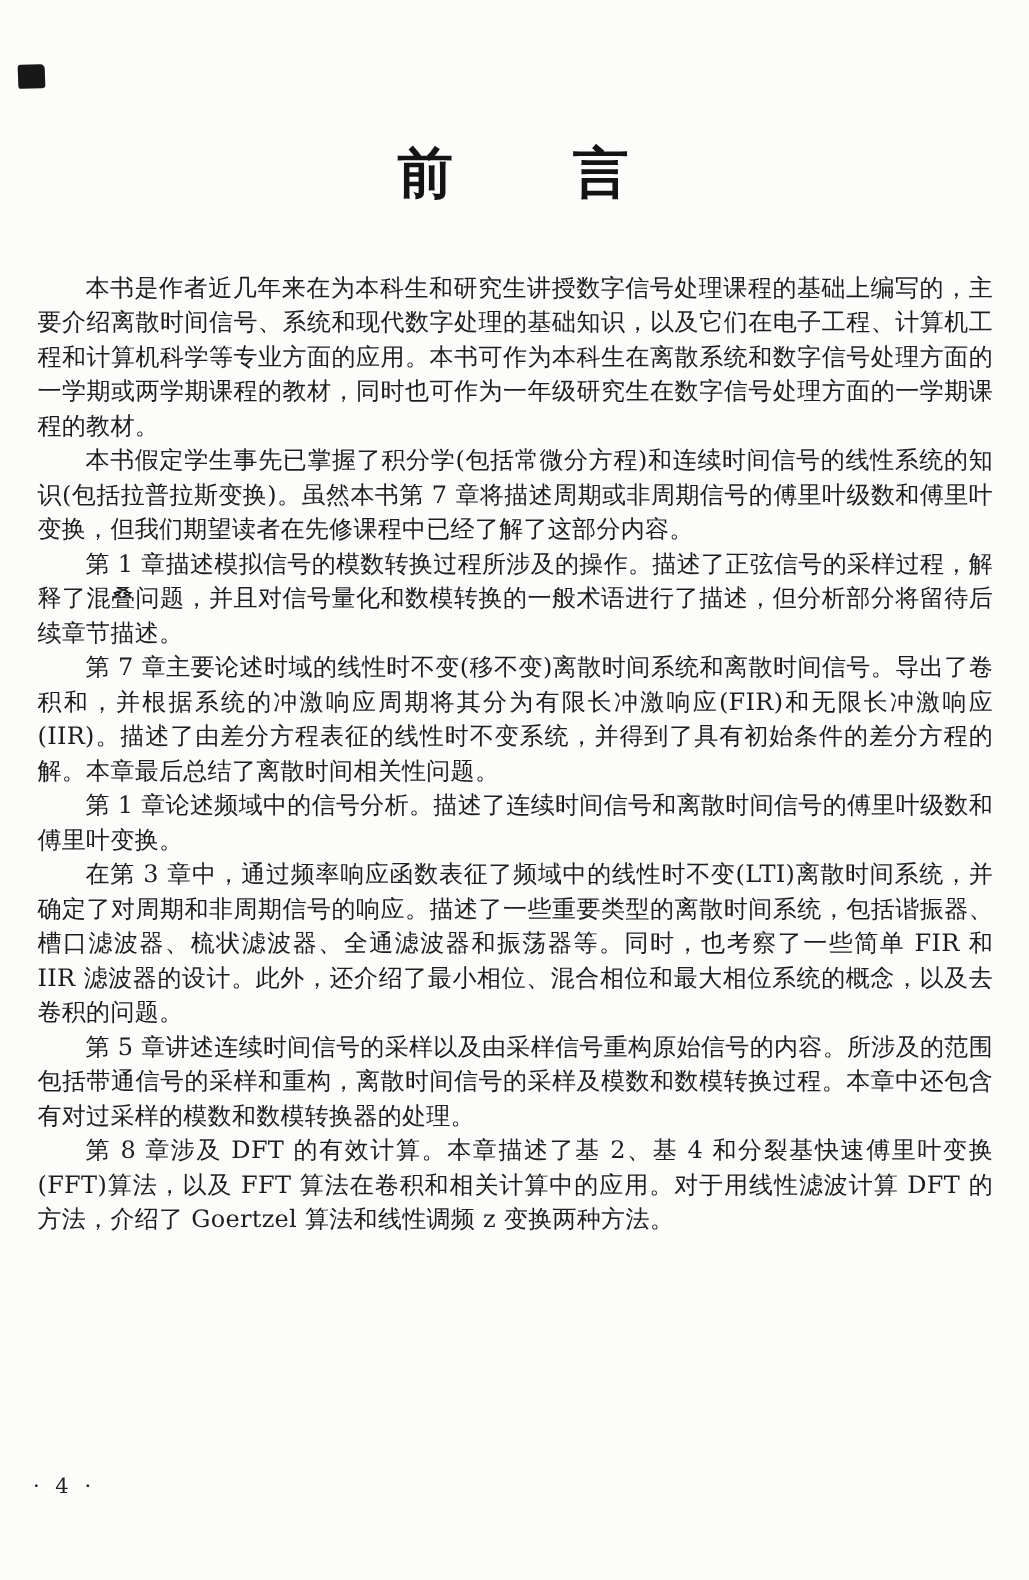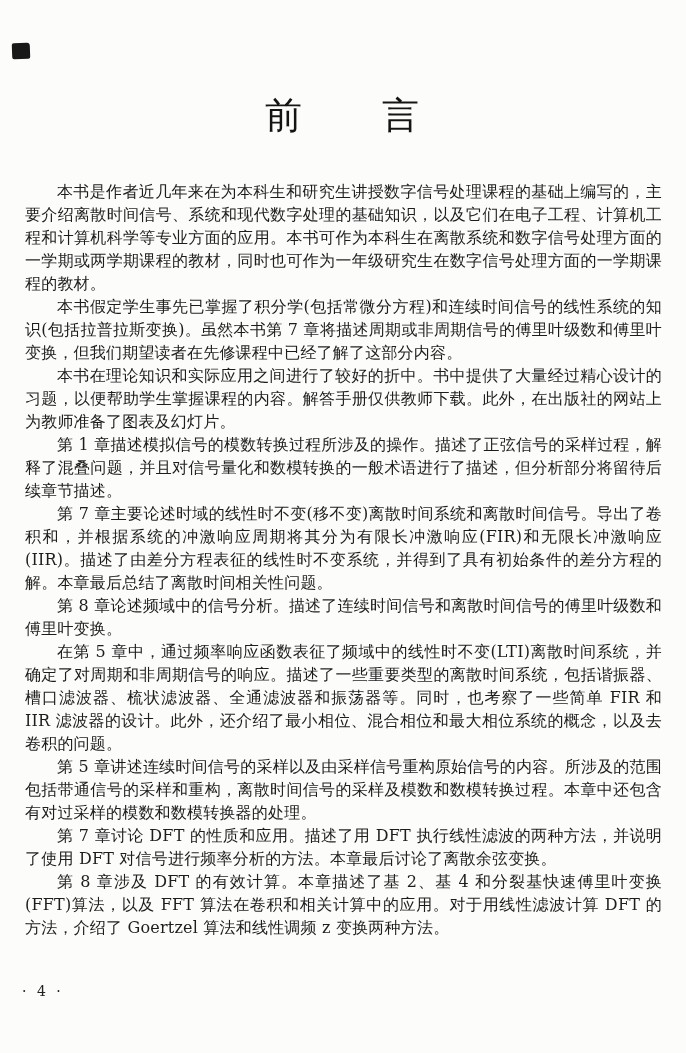--- a/index.html
+++ b/index.html
@@ -26,21 +26,21 @@
     background: #181818;
     border-radius: 2px 3px 2px 2px;
     transform: rotate(-2deg);
   }
   .page-title {
     margin: 0;
     padding-top: 93px;
     height: 46px;
     text-align: center;
     font-family: "DejaVu Sans", "Liberation Sans", sans-serif;
-    font-weight: 400;
+    font-weight: 700;
     font-size: 37px;
     line-height: 46px;
     letter-spacing: 2px;
     color: #141414;
   }
   .body-text {
     position: absolute;
     top: 180px;
     left: 25px;
     right: 24px;
@@ -67,25 +67,23 @@
 
 <div class="page">
 
   <div class="scan-mark"></div>
 
   <h1 class="page-title">前　　言</h1>
 
   <div class="body-text">
     <p>本书是作者近几年来在为本科生和研究生讲授数字信号处理课程的基础上编写的，主要介绍离散时间信号、系统和现代数字处理的基础知识，以及它们在电子工程、计算机工程和计算机科学等专业方面的应用。本书可作为本科生在离散系统和数字信号处理方面的一学期或两学期课程的教材，同时也可作为一年级研究生在数字信号处理方面的一学期课程的教材。</p>
     <p>本书假定学生事先已掌握了积分学(包括常微分方程)和连续时间信号的线性系统的知识(包括拉普拉斯变换)。虽然本书第 7 章将描述周期或非周期信号的傅里叶级数和傅里叶变换，但我们期望读者在先修课程中已经了解了这部分内容。</p>
-    <p>本书在理论知识和实际应用之间进行了较好的折中。书中提供了大量经过精心设计的习题，以便帮助学生掌握课程的内容。解答手册仅供教师下载。此外，在出版社的网站上为教师准备了图表及幻灯片。</p>
     <p>第 1 章描述模拟信号的模数转换过程所涉及的操作。描述了正弦信号的采样过程，解释了混叠问题，并且对信号量化和数模转换的一般术语进行了描述，但分析部分将留待后续章节描述。</p>
     <p>第 7 章主要论述时域的线性时不变(移不变)离散时间系统和离散时间信号。导出了卷积和，并根据系统的冲激响应周期将其分为有限长冲激响应(FIR)和无限长冲激响应(IIR)。描述了由差分方程表征的线性时不变系统，并得到了具有初始条件的差分方程的解。本章最后总结了离散时间相关性问题。</p>
-    <p>第 8 章论述频域中的信号分析。描述了连续时间信号和离散时间信号的傅里叶级数和傅里叶变换。</p>
-    <p>在第 5 章中，通过频率响应函数表征了频域中的线性时不变(LTI)离散时间系统，并确定了对周期和非周期信号的响应。描述了一些重要类型的离散时间系统，包括谐振器、槽口滤波器、梳状滤波器、全通滤波器和振荡器等。同时，也考察了一些简单 FIR 和 IIR 滤波器的设计。此外，还介绍了最小相位、混合相位和最大相位系统的概念，以及去卷积的问题。</p>
+    <p>第 1 章论述频域中的信号分析。描述了连续时间信号和离散时间信号的傅里叶级数和傅里叶变换。</p>
+    <p>在第 3 章中，通过频率响应函数表征了频域中的线性时不变(LTI)离散时间系统，并确定了对周期和非周期信号的响应。描述了一些重要类型的离散时间系统，包括谐振器、槽口滤波器、梳状滤波器、全通滤波器和振荡器等。同时，也考察了一些简单 FIR 和 IIR 滤波器的设计。此外，还介绍了最小相位、混合相位和最大相位系统的概念，以及去卷积的问题。</p>
     <p>第 5 章讲述连续时间信号的采样以及由采样信号重构原始信号的内容。所涉及的范围包括带通信号的采样和重构，离散时间信号的采样及模数和数模转换过程。本章中还包含有对过采样的模数和数模转换器的处理。</p>
-    <p>第 7 章讨论 DFT 的性质和应用。描述了用 DFT 执行线性滤波的两种方法，并说明了使用 DFT 对信号进行频率分析的方法。本章最后讨论了离散余弦变换。</p>
     <p>第 8 章涉及 DFT 的有效计算。本章描述了基 2、基 4 和分裂基快速傅里叶变换(FFT)算法，以及 FFT 算法在卷积和相关计算中的应用。对于用线性滤波计算 DFT 的方法，介绍了 Goertzel 算法和线性调频 z 变换两种方法。</p>
   </div>
 
   <div class="page-number">· 4 ·</div>
 
 </div>
 
 </body></html>

